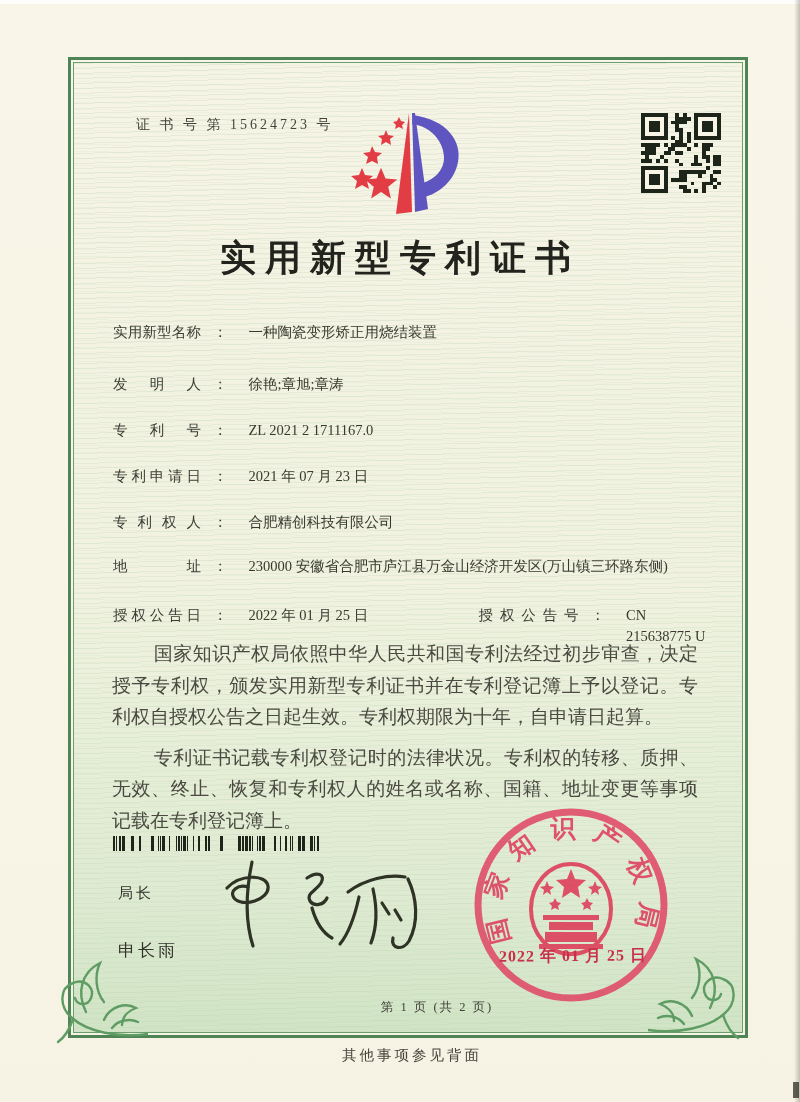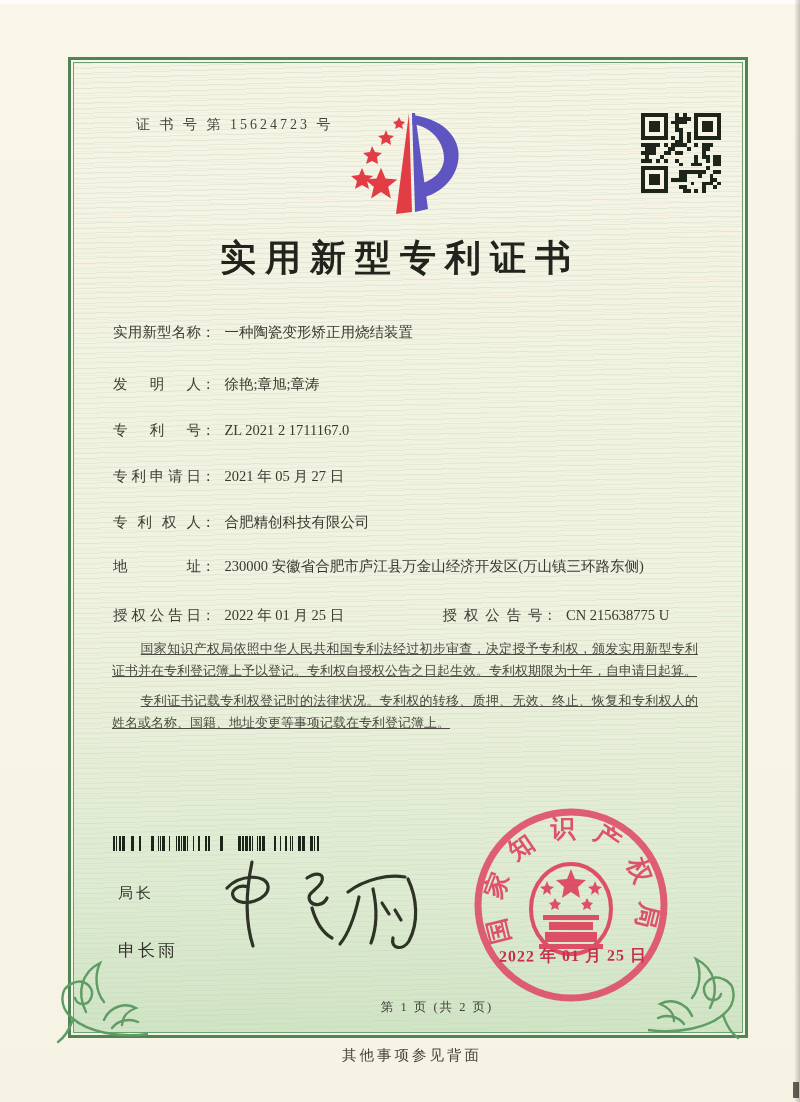--- a/index.html
+++ b/index.html
@@ -21,32 +21,32 @@
   
   .cert-no{position:absolute;left:100px;top:116px;font-size:14px;letter-spacing:3px;color:#44443c;margin-left:36px;}
   .logo{position:absolute;left:336px;top:110px;}
   .qr{position:absolute;left:641px;top:113px;width:80px;height:80px;}
   .title{
     position:absolute;left:0;top:234px;width:100%;text-align:center;
     font-size:36px;font-weight:700;letter-spacing:9px;color:#23231e;
   }
   
   .fields{position:absolute;left:113px;top:322px;width:600px;font-size:14.5px;}
-  .frow{display:flex;align-items:flex-start;position:absolute;left:0;width:600px;line-height:1.45;}
+  .frow{display:flex;align-items:flex-start;position:absolute;left:0;width:600px;line-height:1.45;gap:12px;}
   .flabel{display:inline-block;width:88px;text-align:justify;text-align-last:justify;flex:0 0 88px;color:#3c3c34;}
   .fcolon{flex:0 0 auto;margin-right:9px;}
   .fvalue{flex:1 1 auto;color:#39392f;}
   .r1{top:0px}.r2{top:52px}.r3{top:98px}.r4{top:144px}.r5{top:190px}.r6{top:234px}.r7{top:283px}
   .fvalue-fixed{flex:0 0 212px;}
   .flabel2{display:inline-block;width:100px;text-align:justify;text-align-last:justify;flex:0 0 100px;margin-left:6px;}
   
   .paras{position:absolute;left:112px;top:638px;width:602px;}
   .paras p{
-    margin:0 16px 9px 0;font-size:13px;line-height:1.66;text-indent:2.2em;
-    text-align:justify;color:#4a4a40;text-decoration:underline;
+    margin:0 16px 9px 0;font-size:19px;line-height:1.66;text-indent:2.2em;
+    text-align:justify;color:#4a4a40;
   }
   
   .barcode{position:absolute;left:113px;top:836px;width:206px;height:15px;}
   .comm-title{position:absolute;left:118px;top:884px;font-size:15px;letter-spacing:3px;color:#33332c;}
   .comm-name{position:absolute;left:118px;top:939px;font-size:17px;letter-spacing:3px;color:#33332c;}
   .signature{position:absolute;left:212px;top:848px;}
   .seal{position:absolute;left:469px;top:803px;}
   .seal-date{
     position:absolute;left:478px;top:946px;width:190px;text-align:center;
     font-size:16px;font-weight:600;letter-spacing:1px;color:#c83049;transform:rotate(-0.5deg);
@@ -220,21 +220,21 @@
         <span class="fvalue">徐艳;章旭;章涛</span>
     </div>
     <div class="frow r3">
       <span class="flabel">专利号</span>
         <span class="fcolon">：</span>
         <span class="fvalue">ZL 2021 2 1711167.0</span>
     </div>
     <div class="frow r4">
       <span class="flabel">专利申请日</span>
         <span class="fcolon">：</span>
-        <span class="fvalue">2021 年 05 月 27 日</span>
+        <span class="fvalue">2021 年 07 月 23 日</span>
     </div>
     <div class="frow r5">
       <span class="flabel">专利权人</span>
         <span class="fcolon">：</span>
         <span class="fvalue">合肥精创科技有限公司</span>
     </div>
     <div class="frow r6">
       <span class="flabel">地址</span>
         <span class="fcolon">：</span>
         <span class="fvalue">230000 安徽省合肥市庐江县万金山经济开发区(万山镇三环路东侧)</span>

